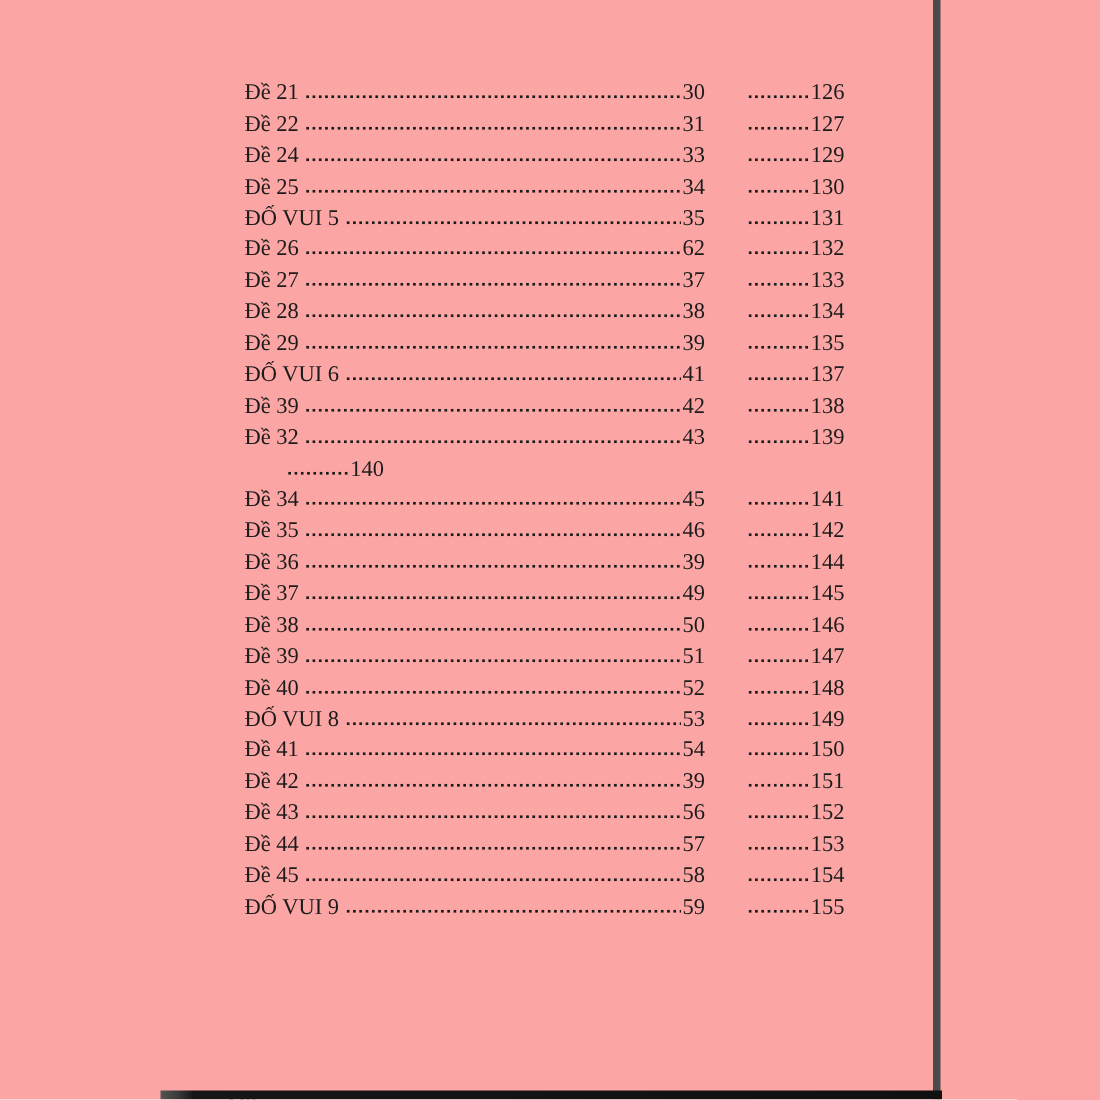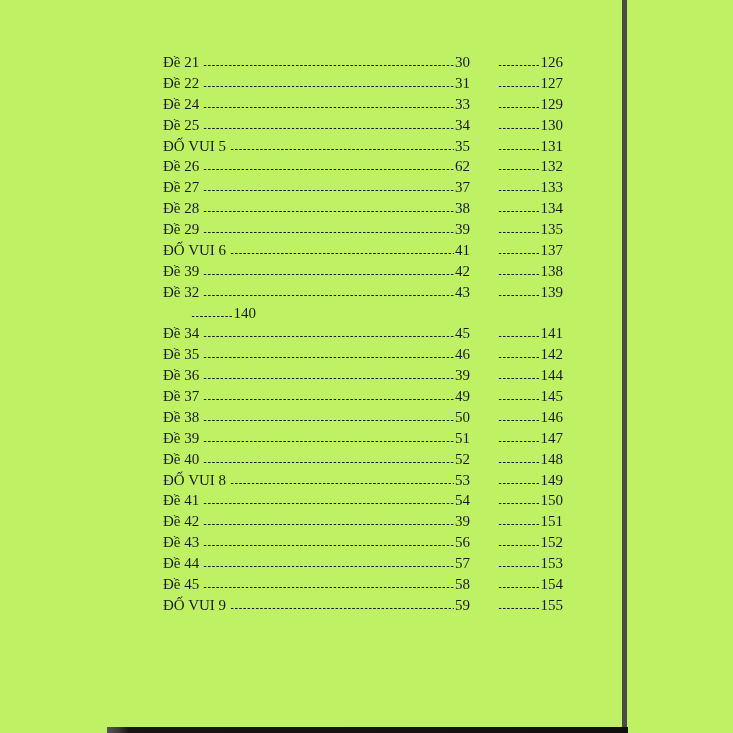--- a/index.html
+++ b/index.html
@@ -4,21 +4,21 @@
 <style>
   html, body {
     margin: 0;
     padding: 0;
     background: #ffffff;
   }
   #screen {
     position: relative;
     width: 733px;
     height: 733px;
-    background: #bef264;
+    background: #fca5a5;
     overflow: hidden;
     font-family: "Liberation Serif", serif;
   }
   
   .page-edge-right {
     position: absolute;
     left: 622px;
     top: 0;
     width: 5px;
     height: 733px;

